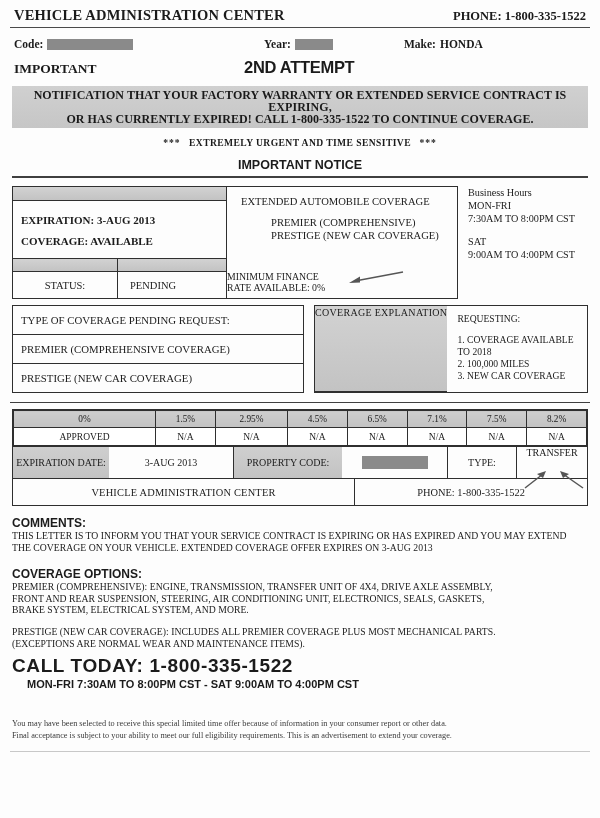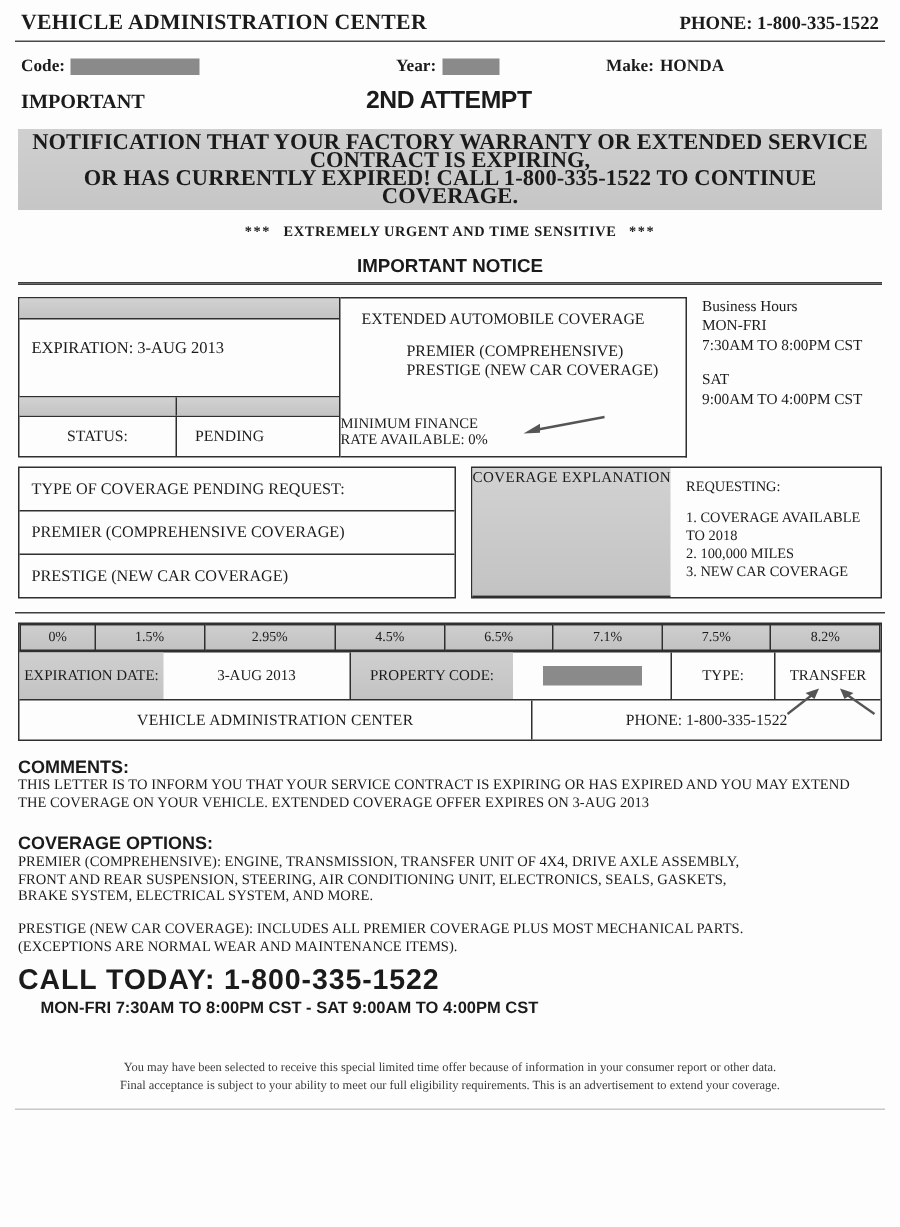--- a/index.html
+++ b/index.html
@@ -88,21 +88,21 @@
   }
 
   
   .notif-band {
     margin: 9px 12px 0 12px;
     background: linear-gradient(180deg,#d0d0d0,#c6c6c6);
     text-align: center;
     padding: 3px 2px 3px 2px;
     font-family: "Liberation Serif", serif;
     font-weight: bold;
-    font-size: 15px;
+    font-size: 12px;
     line-height: 12px;
     letter-spacing: .05px;
     color: #1a1a1a;
   }
   .urgent-line {
     text-align: center;
     font-family: "Liberation Serif", serif;
     font-weight: bold;
     font-size: 9.6px;
     letter-spacing: .4px;
@@ -151,25 +151,26 @@
     display: flex;
     flex-direction: row;
     position: relative;
   }
   .hdr-strip {
     height: 13px;
     background: linear-gradient(180deg,#d2d2d2,#c3c3c3);
     border-bottom: 1.2px solid #2f2f2f;
   }
   .box-left-body {
-    padding: 9px 8px 21px 8px;
+    padding: 9px 8px 6px 8px;
     font-family: "Liberation Serif", serif;
     font-size: 11px;
     line-height: 21px;
     flex: 1;
+    font-weight: bold;
   }
   .status-strip {
     display: flex;
     height: 12px;
     border-top: 1.2px solid #2f2f2f;
     border-bottom: 1.2px solid #2f2f2f;
   }
   .status-strip .sh1 { width: 104px; background: linear-gradient(180deg,#d2d2d2,#c3c3c3); border-right: 1.2px solid #2f2f2f;}
   .status-strip .sh2 { flex:1; background: linear-gradient(180deg,#d2d2d2,#c3c3c3);}
   .status-row {
@@ -321,21 +322,21 @@
     border-right: 1.2px solid #2f2f2f;
   }
   .redact-prop { width: 66px; height: 13px; }
   .type-label {
     width: 68px;
     display: flex; align-items: center; justify-content: center;
     border-right: 1.2px solid #2f2f2f;
   }
   .type-val {
     width: 70px;
-    display: flex; align-items: center; justify-content: center;
+    display: flex; align-items: flex-start; justify-content: center;
     position: relative;
   }
   .arrows-type {
     position: absolute;
     bottom: -11px;
     left: 4px;
     width: 66px;
     height: 18px;
     overflow: visible;
   }
@@ -385,21 +386,20 @@
   .call-hours {
     font-family: "Liberation Sans", sans-serif;
     font-weight: bold;
     font-size: 11px;
     padding-top: 1px;
     padding-left: 15px;
   }
 
   .fine {
     margin: 0 12px;
-    text-align: center;
     font-family: "Liberation Serif", serif;
     font-size: 8.3px;
     line-height: 11.5px;
     color: #3a3a3a;
   }
   .rule-bottom {
     border-top: 1px solid #c8c8c8;
     margin: 10px 10px 0 10px;
   }
 </style>
@@ -448,20 +448,21 @@
   <div class="imp-notice">IMPORTANT NOTICE</div>
   <div class="rule-thin"></div>
   <div class="rule-thin"></div>
 
   <div class="cover-area">
 
     <div class="box-left">
       <div class="hdr-strip"></div>
       <div class="box-left-body">
         <div>EXPIRATION: 3-AUG 2013</div>
+        <div>COVERAGE: AVAILABLE</div>
       </div>
       <div class="status-strip">
         <div class="sh1"></div>
         <div class="sh2"></div>
       </div>
       <div class="status-row">
         <div class="c1">STATUS:</div>
         <div class="c2">PENDING</div>
       </div>
     </div>
@@ -521,20 +522,30 @@
           <tr class="pct">
         <td>0%</td>
         <td>1.5%</td>
         <td>2.95%</td>
         <td>4.5%</td>
         <td>6.5%</td>
         <td>7.1%</td>
         <td>7.5%</td>
         <td>8.2%</td>
       </tr>
+      <tr class="appr">
+        <td class="left">APPROVED</td>
+        <td>N/A</td>
+        <td>N/A</td>
+        <td>N/A</td>
+        <td>N/A</td>
+        <td>N/A</td>
+        <td>N/A</td>
+        <td>N/A</td>
+      </tr>
     </tbody>
       </table>
 
     <div class="exp-row">
       <div class="exp-cell-label">EXPIRATION DATE:</div>
       <div class="exp-cell-val">3-AUG 2013</div>
       <div class="prop-label">PROPERTY CODE:</div>
       <div class="prop-val">
         <span class="redact redact-prop"></span>
       </div>

